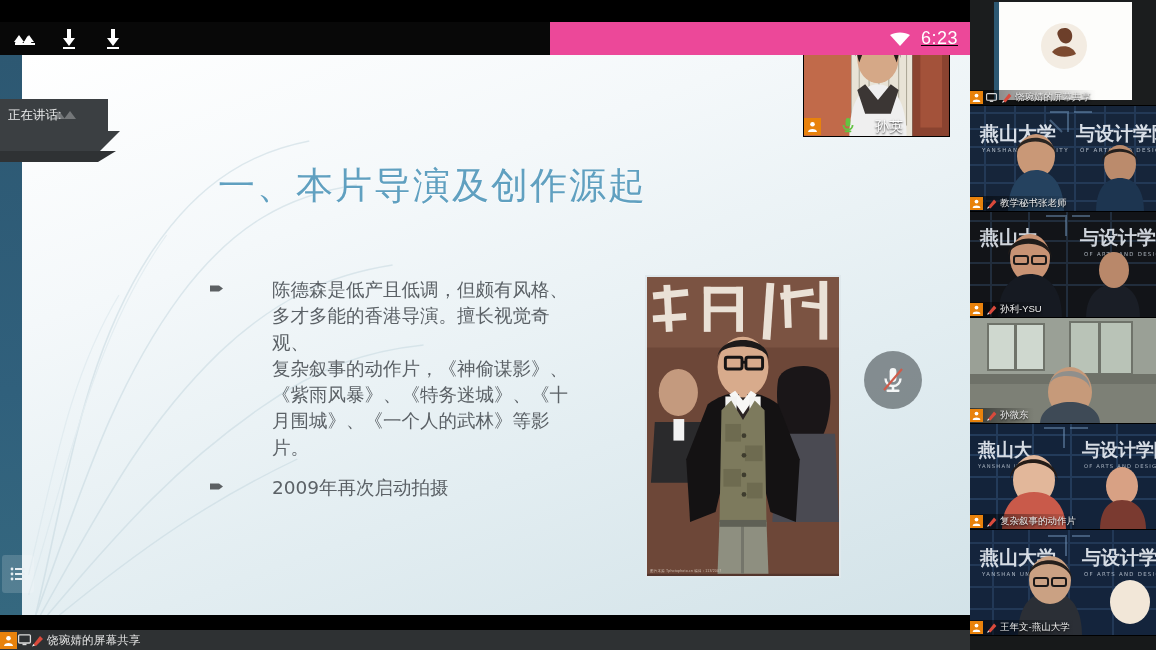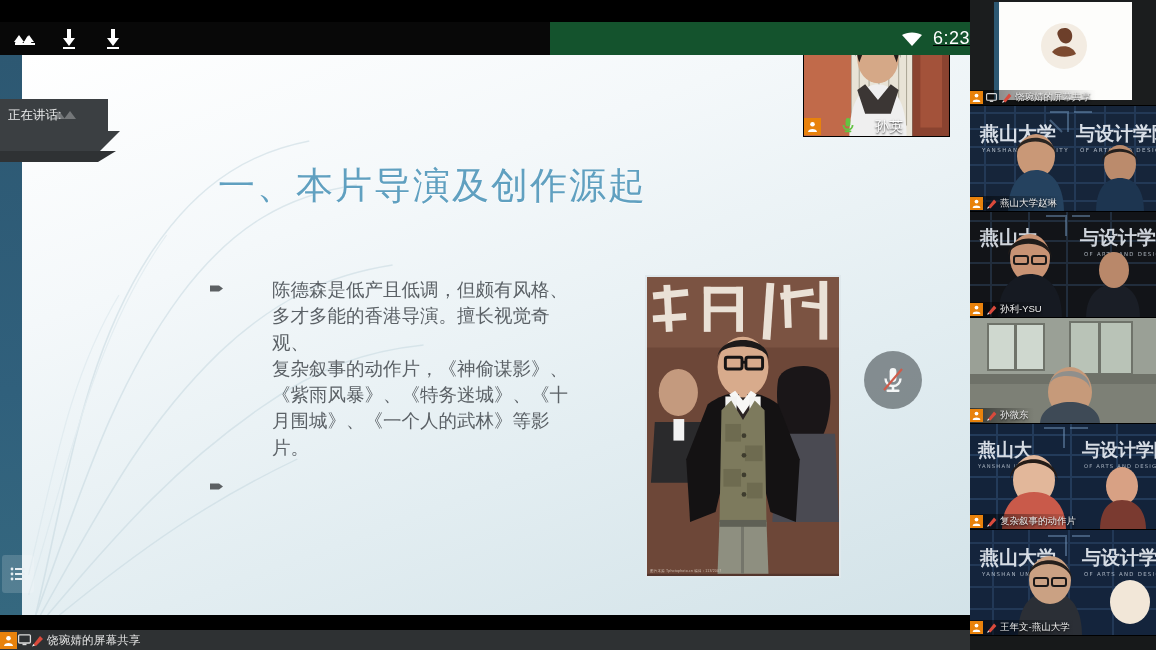--- a/index.html
+++ b/index.html
@@ -13,22 +13,22 @@
 
   
   #share-area { position: absolute; left: 0; top: 0; width: 970px; height: 650px; background: #000; }
 
   
   #top-strip { position: absolute; left: 0; top: 0; width: 970px; height: 22px; background: #000; }
 
   
   #statusbar {
     position: absolute; right: 0; top: 22px; width: 420px; height: 33px;
-    background: #14532d; display: flex; align-items: center; justify-content: flex-end;
-    gap: 10px; z-index: 6; text-decoration: underline;
+    background: #ec4899; display: flex; align-items: center; justify-content: flex-end;
+    padding-right: 12px; gap: 10px; z-index: 6; text-decoration: underline;
   }
   #statusbar .clock { color: #fff; font-size: 18px; letter-spacing: .5px; }
   .wifi-glyph { width: 22px; height: 16px; position: relative; }
   .wifi-glyph svg { display: block; }
 
   
   #toolbar {
     position: absolute; left: 0; top: 22px; width: 970px; height: 33px;
     background: #080808; display: flex; align-items: center; gap: 18px; padding-left: 12px;
   }
@@ -242,20 +242,21 @@
 复杂叙事的动作片，《神偷谋影》、
  《紫雨风暴》、《特务迷城》、《十
 月围城》、《一个人的武林》等影片。</span>
         </div>
         <div class="bullet">
           <span class="marker">
             <svg width="14" height="9" viewBox="0 0 14 9">
                 <path d="M0 1.5 L9 1.5 L13 4.5 L9 7.5 L0 7.5 Z" fill="#5c6063"></path>
               </svg>
           </span>
+          <span class="btext">2009年再次启动拍摄</span>
         </div>
       </div>
 
       <div id="poster">
         <div class="pbg"></div>
         <svg viewBox="0 0 196 303" preserveAspectRatio="none">
 
           <rect x="0" y="0" width="196" height="303" fill="#6d4738"></rect>
           <rect x="0" y="0" width="196" height="72" fill="#7b5342"></rect>
 
@@ -491,21 +492,21 @@
               <circle cx="4.5" cy="2.6" r="1.9" fill="#fff"></circle>
               <path d="M0.7 9 C0.7 5.8 8.3 5.8 8.3 9 Z" fill="#fff"></path>
             </svg>
         </span>
         <span class="ico-box">
           <svg width="10" height="11" viewBox="0 0 10 11">
               <path d="M1 9 L7 1.6 L9.4 4 L3.4 10.4 Z" fill="#d94a3c"></path>
               <path d="M0 10.8 L2.4 10 L1.2 8.6 Z" fill="#efefef"></path>
             </svg>
         </span>
-        <span class="txt">燕山大学赵琳</span>
+        <span class="txt">教学秘书张老师</span>
       </div>
     </div>
 
     <div class="tile">
       <svg class="tbg" viewBox="0 0 186 106" preserveAspectRatio="none">
         <rect width="186" height="106" fill="#121418"></rect>
         <g opacity=".6" fill="#2c3e54">
           <rect x="0" y="8" width="186" height="2"></rect>
             <rect x="0" y="28" width="186" height="2"></rect>
           <rect x="0" y="50" width="186" height="2"></rect>

